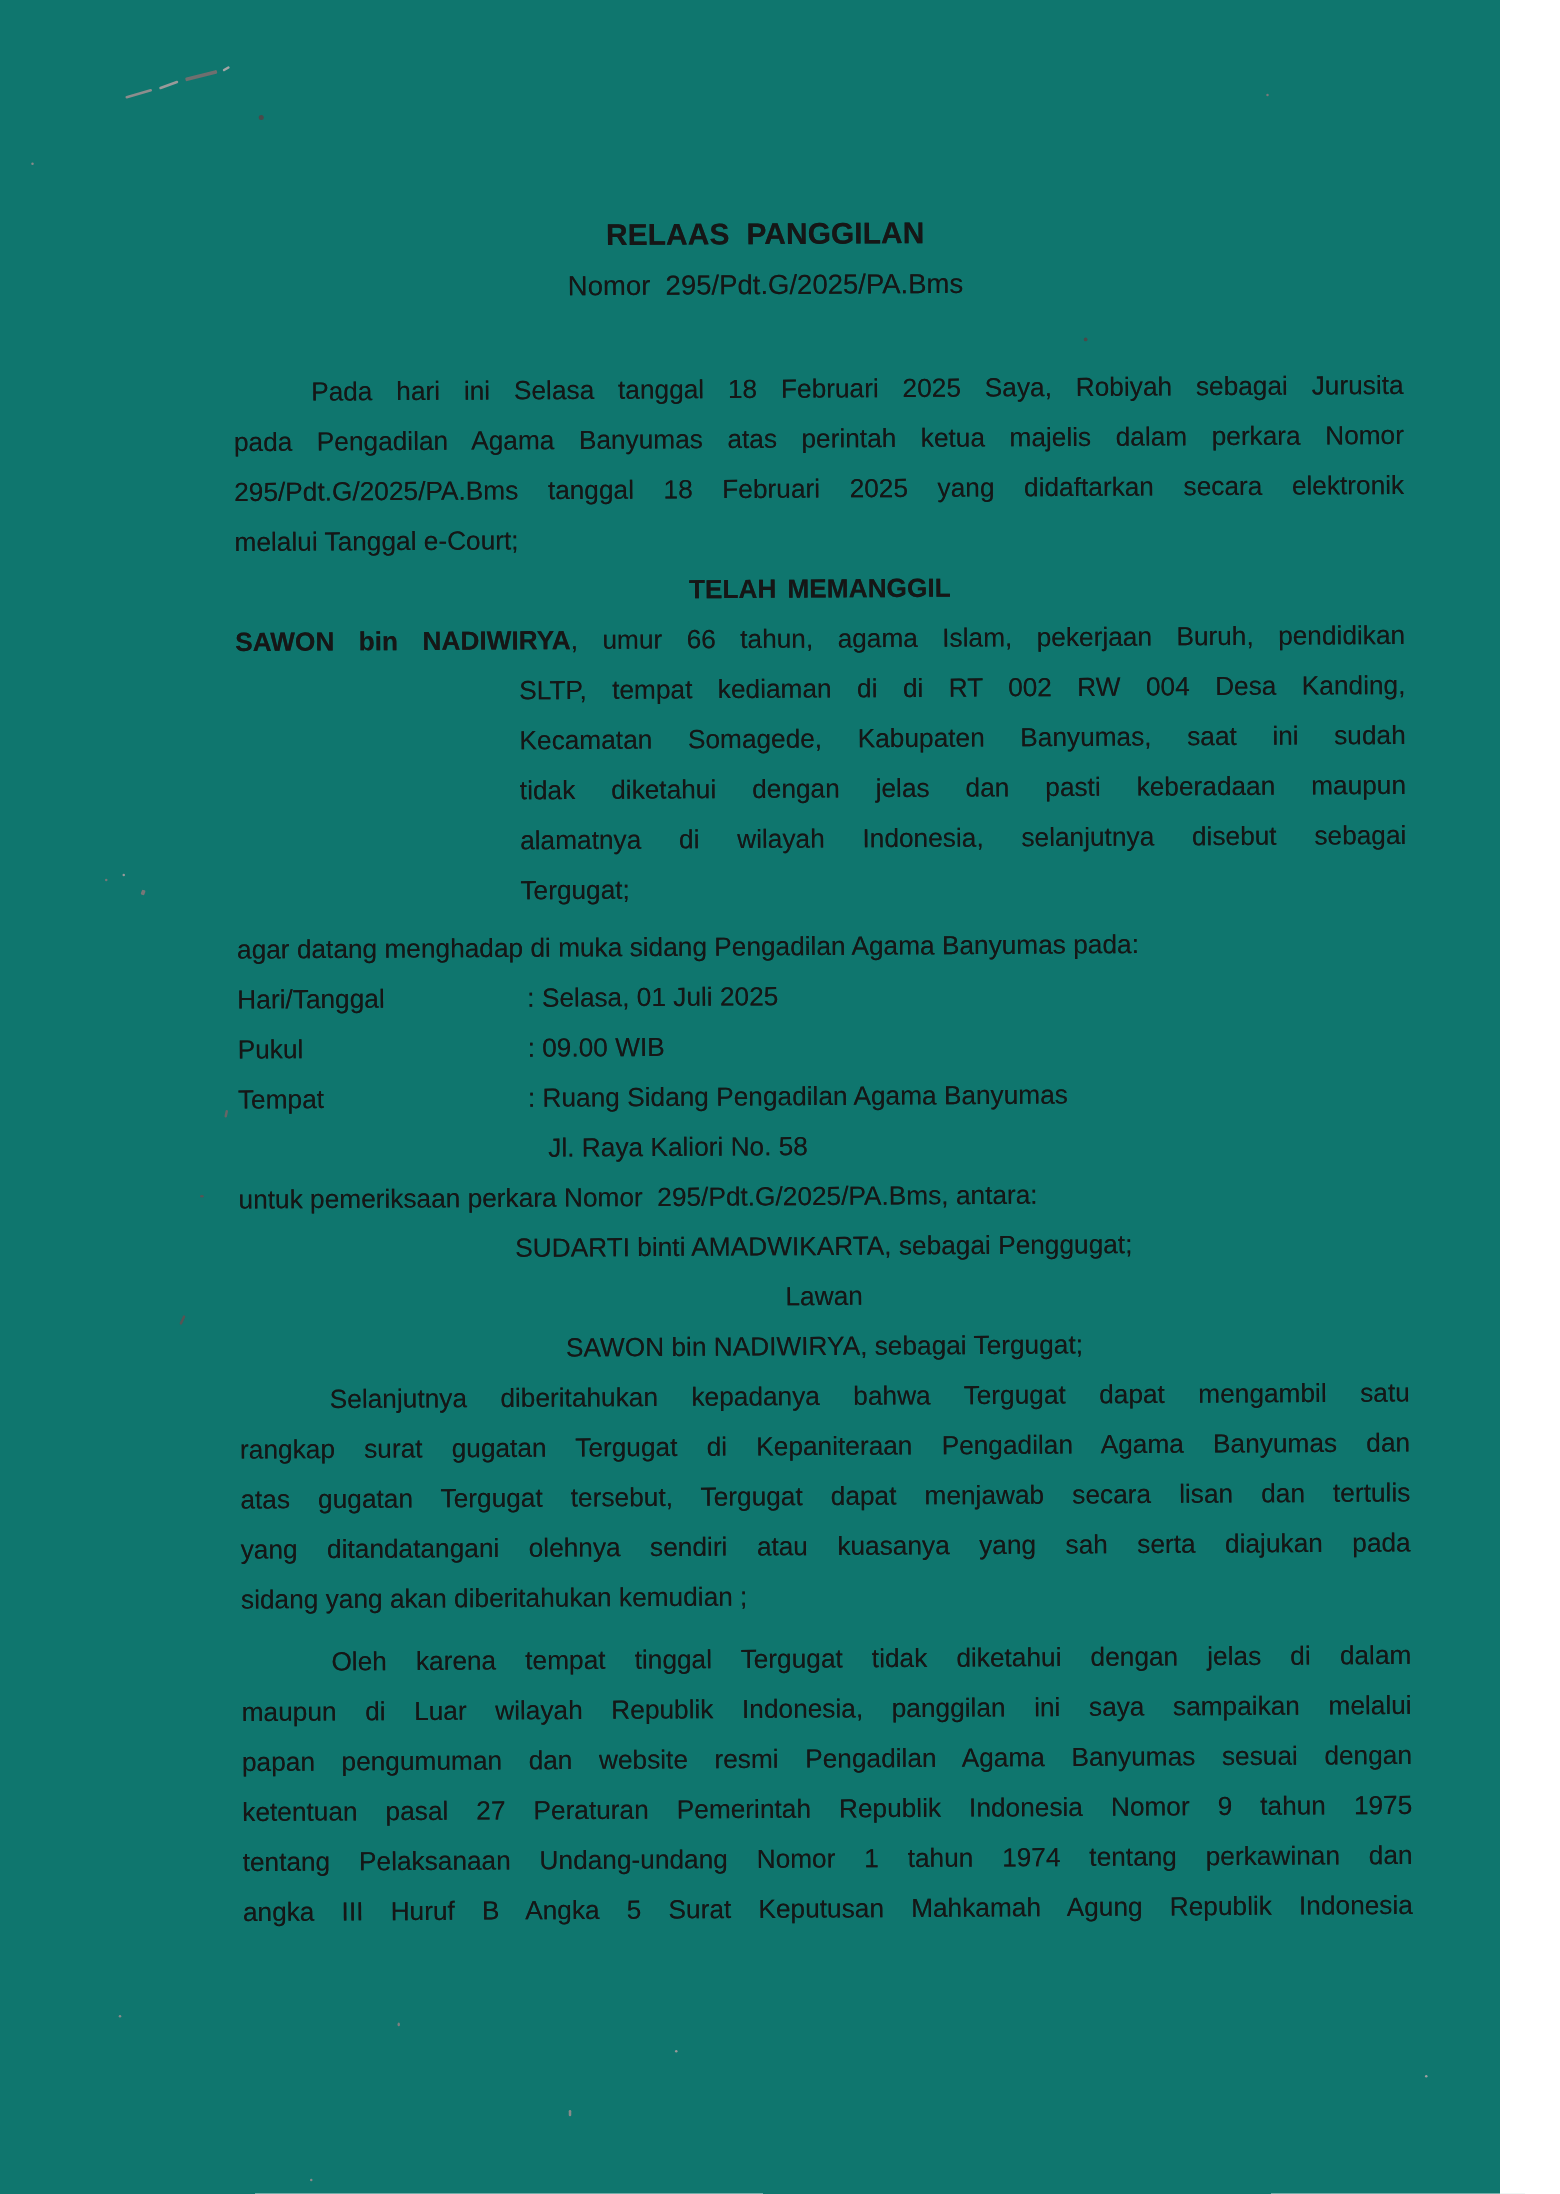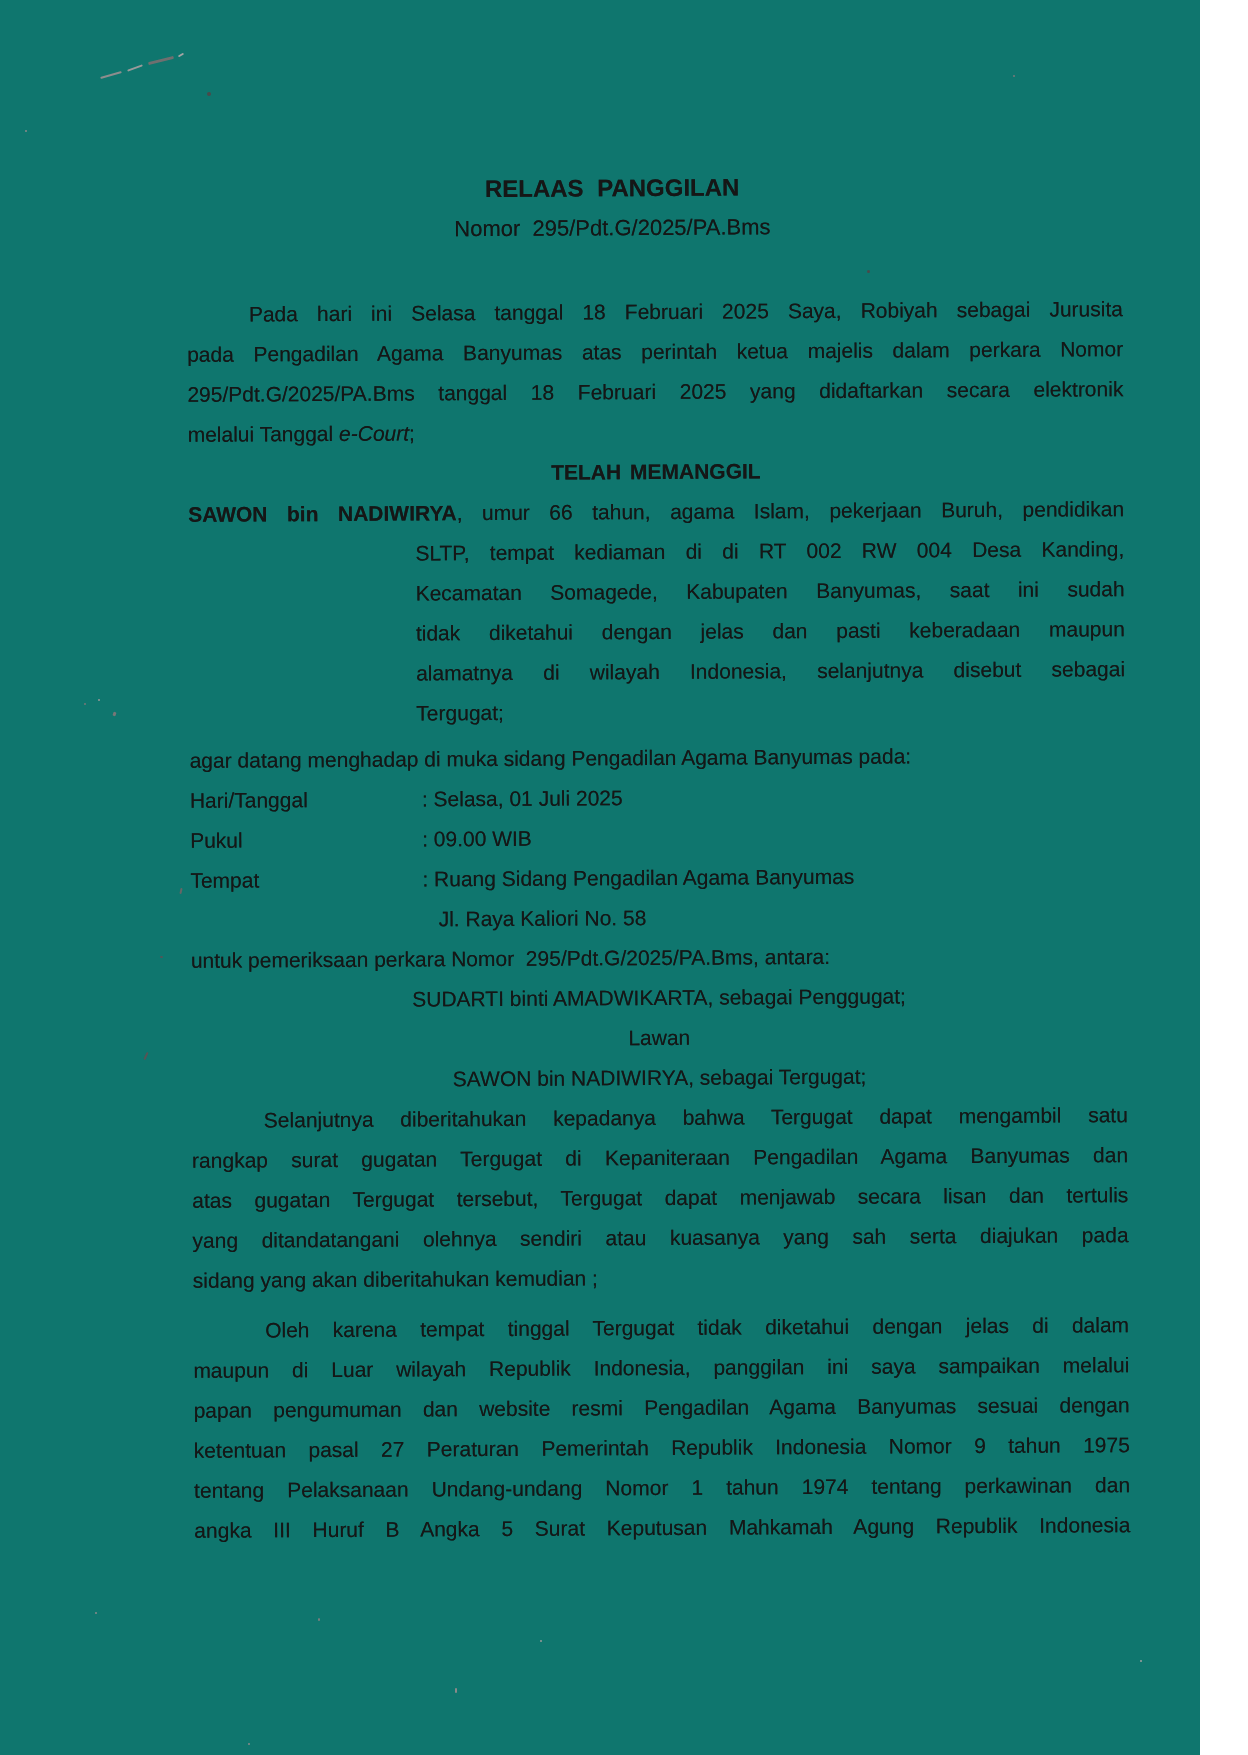--- a/index.html
+++ b/index.html
@@ -16,21 +16,21 @@
     top:168px;left:186px;width:936px;
     transform:rotate(-0.35deg);
     transform-origin:50% 0;
     font-size:21px;
     line-height:40px;
     text-shadow:0 0 0.5px rgba(0,0,0,0.55);
   }
   .line{min-height:40px;}
   .center{text-align:center;}
   .bold{font-weight:bold;}
-  .italic{font-style:italic;}
+  .italic{}
   .pre{white-space:pre-wrap;}
   .just{text-align:justify;text-align-last:justify;}
   .ind1{text-indent:62px;}
   .ind2{text-indent:72px;}
   .hang{margin-left:227px;}
   .addr2{margin-left:248px;}
   .title{
     font-size:24px;font-weight:bold;word-spacing:7px;
     position:relative;left:-42px;
   }

